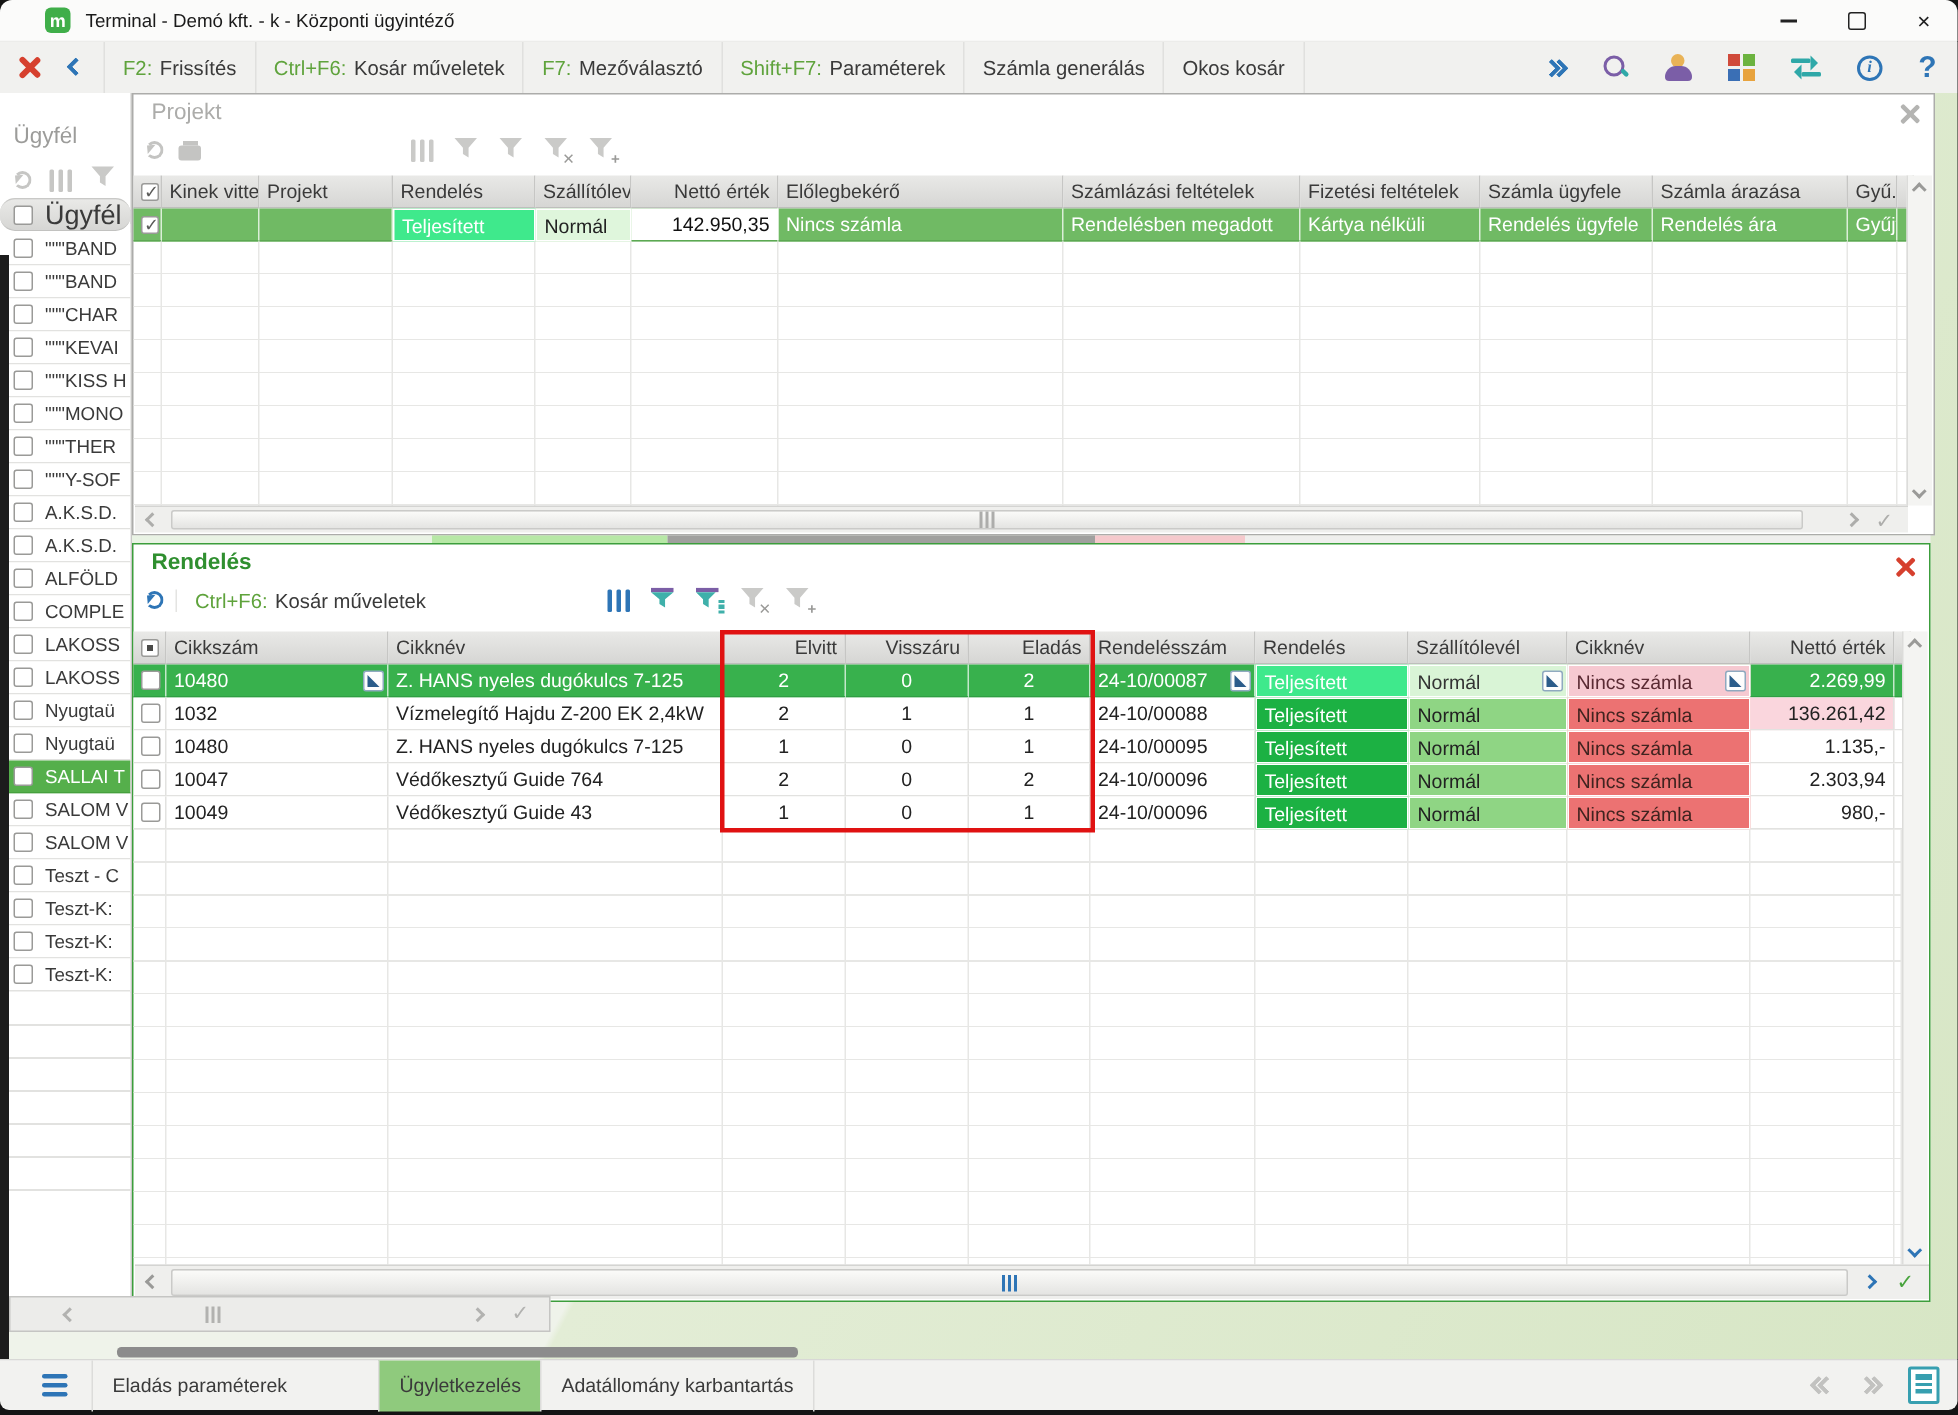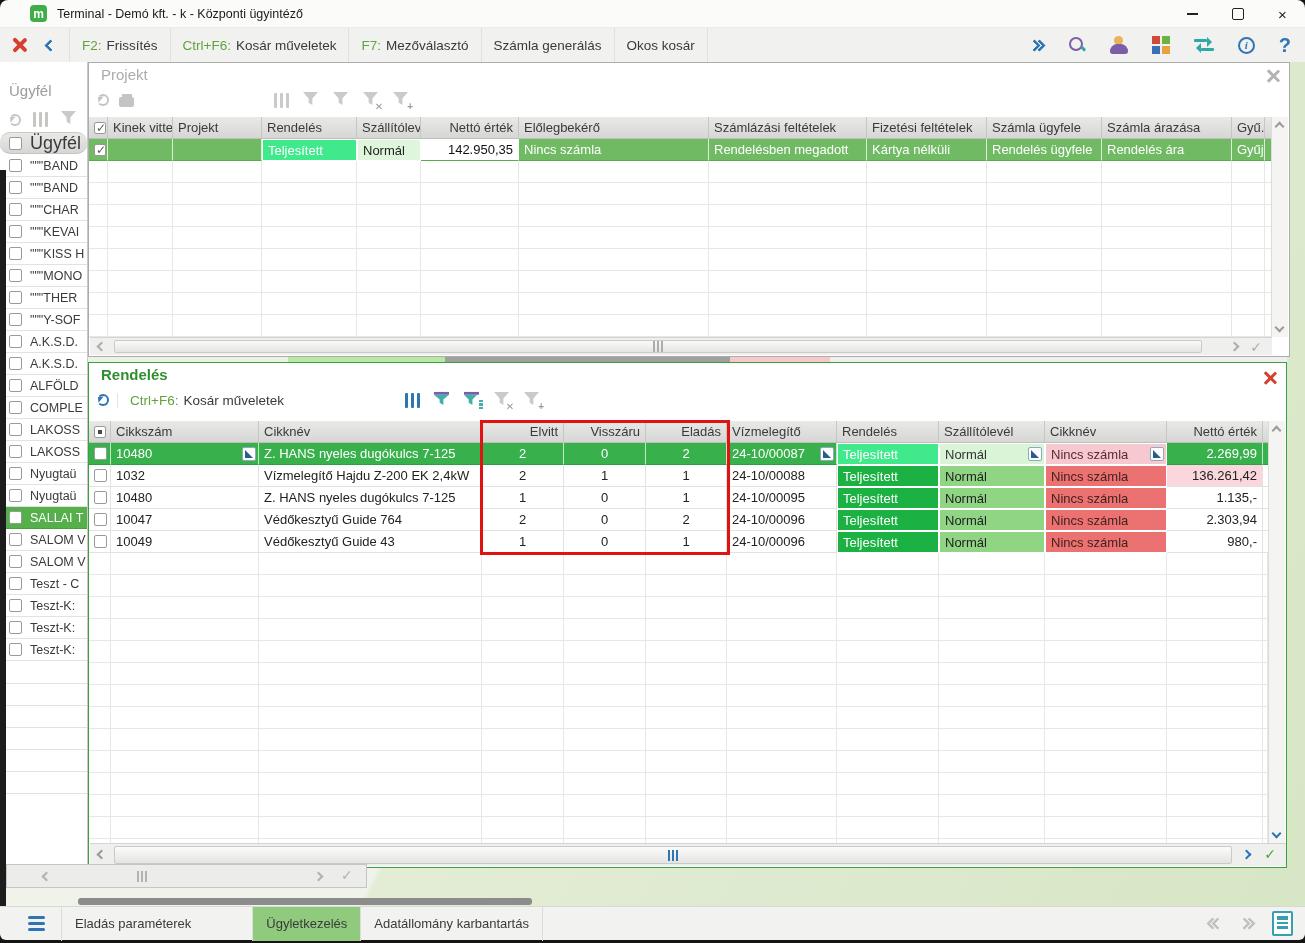--- a/index.html
+++ b/index.html
@@ -207,20 +207,24 @@
         </div>
         <div class="mitem">
           <span class="pfx">Ctrl+F6:</span>
           <span>Kosár műveletek</span>
         </div>
         <div class="mitem">
           <span class="pfx">F7:</span>
           <span>Mezőválasztó</span>
         </div>
         <div class="mitem">
+          <span class="pfx">Shift+F7:</span>
+          <span>Paraméterek</span>
+        </div>
+        <div class="mitem">
           <span>Számla generálás</span>
         </div>
         <div class="mitem">
           <span>Okos kosár</span>
         </div>
       </div>
     <div class="tb-right">
       <span class="ico-more">
           <span class="chv r big"></span>
           <span class="chv r big"></span>
@@ -510,21 +514,21 @@
 
     <div class="tbl rd-grid" id="rd-header">
       <div class="hc">
           <span class="cb part" style="width:12px;height:12px;"></span>
         </div>
       <div class="hc">Cikkszám</div>
       <div class="hc">Cikknév</div>
       <div class="hc num">Elvitt</div>
       <div class="hc num">Visszáru</div>
       <div class="hc num">Eladás</div>
-      <div class="hc">Vízmelegítő</div>
+      <div class="hc">Rendelésszám</div>
       <div class="hc">Rendelés</div>
       <div class="hc">Szállítólevél</div>
       <div class="hc">Cikknév</div>
       <div class="hc num">Nettó érték</div>
       <div class="hc"></div>
     </div>
 
     <div class="tbl rd-grid rd-row selected" style="top:80px;">
       <div class="dc">
           <span class="cb"></span>

